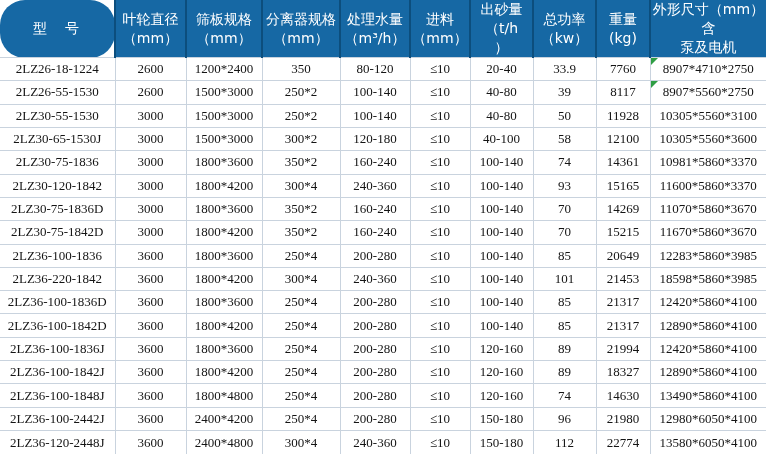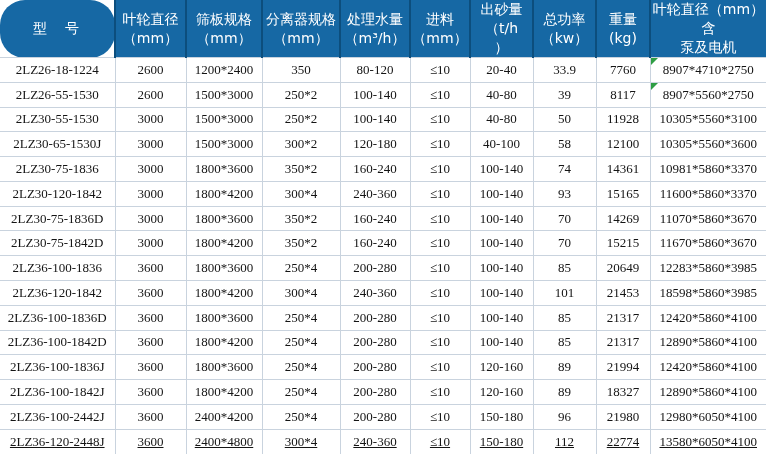--- a/index.html
+++ b/index.html
@@ -50,21 +50,21 @@
     font-family: "Liberation Serif", "DejaVu Serif", serif;
     font-size: 13px;
     color: var(--text);
     padding: 0 1px;
     overflow: hidden;
     white-space: nowrap;
   }
   table.spec tbody tr { height: 23px; }
   table.spec td:first-child { border-left: none; }
   table.spec td:last-child { border-right: none; }
-  table.spec tbody tr:last-child td { border-bottom: none; text-decoration: underline; }
+  table.spec tbody tr:last-child td { border-bottom: none; }
   .tri {
     position: absolute;
     top: 0;
     left: 0;
     width: 0;
     height: 0;
     border-top: 7px solid var(--triangle);
     border-right: 7px solid transparent;
   }
 </style>
@@ -98,21 +98,21 @@
 （m³/h）</th>
           <th>进料
 （mm）</th>
           <th>出砂量
 （t/h
 ）</th>
           <th>总功率
 （kw）</th>
           <th>重量
 (kg)</th>
-          <th>叶轮直径（mm）含
+          <th>外形尺寸（mm）含
 泵及电机</th>
         </tr>
     </thead>
     <tbody>
         <tr>
           <td>2LZ26-18-1224</td>
           <td>2600</td>
           <td>1200*2400</td>
           <td>350</td>
           <td>80-120</td>
@@ -212,21 +212,21 @@
           <td>1800*3600</td>
           <td>250*4</td>
           <td>200-280</td>
           <td>≤10</td>
           <td>100-140</td>
           <td>85</td>
           <td>20649</td>
           <td>12283*5860*3985</td>
         </tr>
         <tr>
-          <td>2LZ36-120-1842</td>
+          <td>2LZ36-220-1842</td>
           <td>3600</td>
           <td>1800*4200</td>
           <td>300*4</td>
           <td>240-360</td>
           <td>≤10</td>
           <td>100-140</td>
           <td>101</td>
           <td>21453</td>
           <td>18598*5860*3985</td>
         </tr>
@@ -270,20 +270,32 @@
           <td>2LZ36-100-1842J</td>
           <td>3600</td>
           <td>1800*4200</td>
           <td>250*4</td>
           <td>200-280</td>
           <td>≤10</td>
           <td>120-160</td>
           <td>89</td>
           <td>18327</td>
           <td>12890*5860*4100</td>
+        </tr>
+        <tr>
+          <td>2LZ36-100-1848J</td>
+          <td>3600</td>
+          <td>1800*4800</td>
+          <td>250*4</td>
+          <td>200-280</td>
+          <td>≤10</td>
+          <td>120-160</td>
+          <td>74</td>
+          <td>14630</td>
+          <td>13490*5860*4100</td>
         </tr>
         <tr>
           <td>2LZ36-100-2442J</td>
           <td>3600</td>
           <td>2400*4200</td>
           <td>250*4</td>
           <td>200-280</td>
           <td>≤10</td>
           <td>150-180</td>
           <td>96</td>

